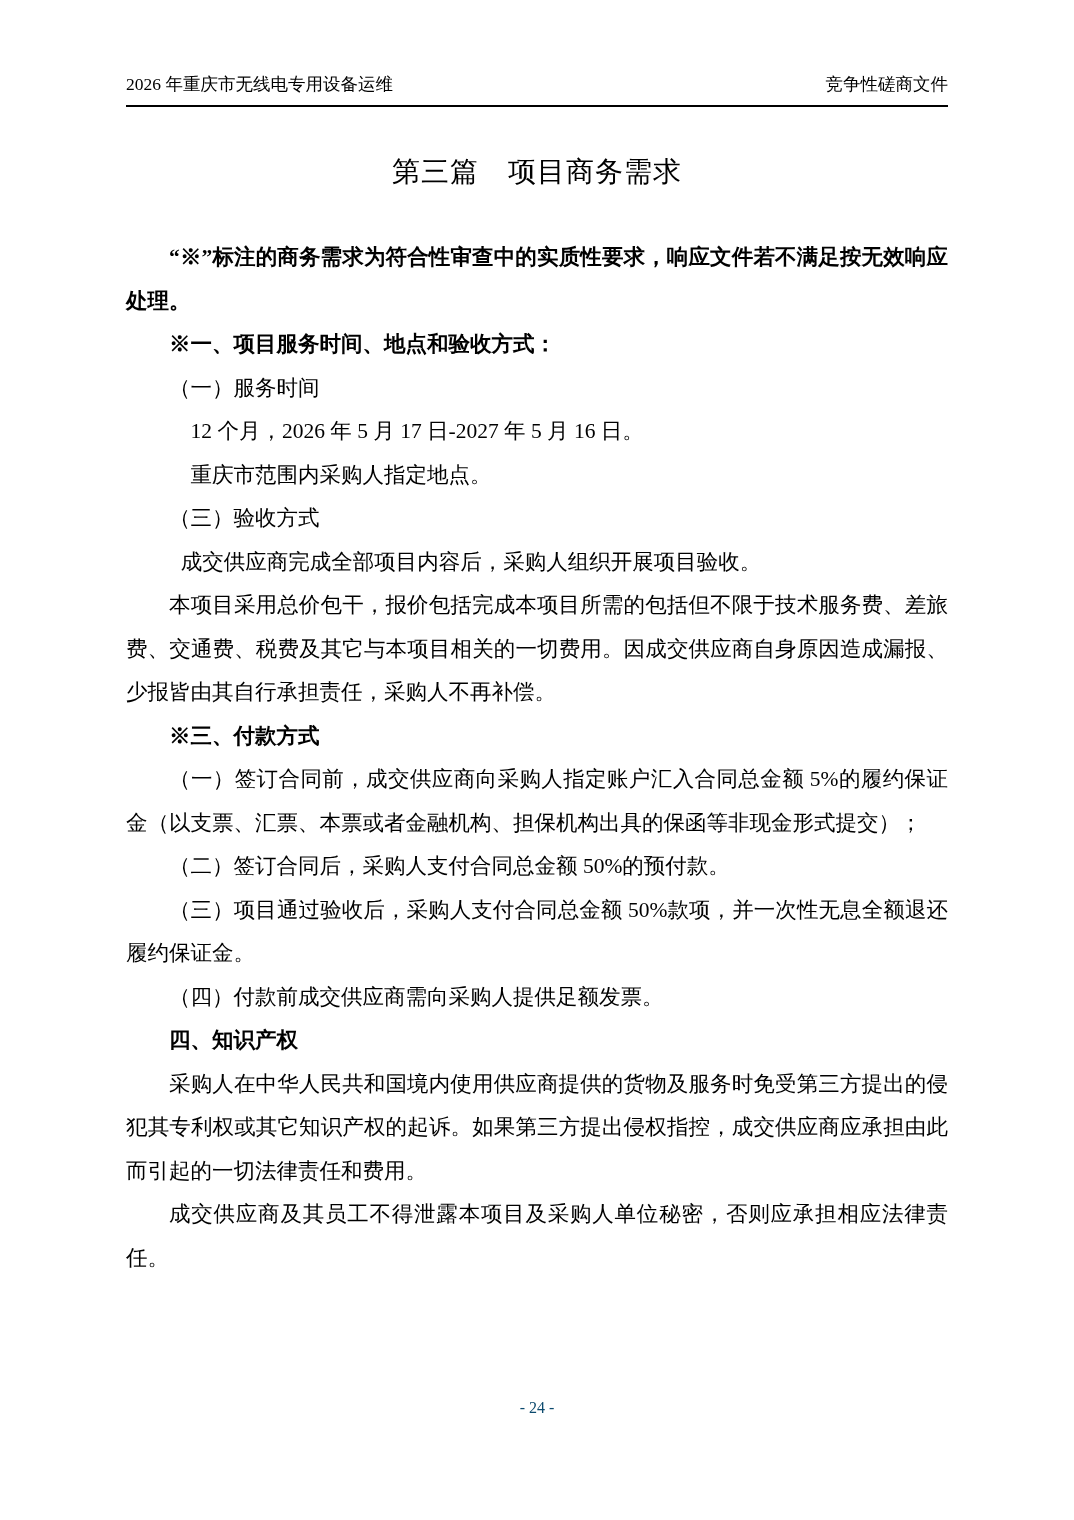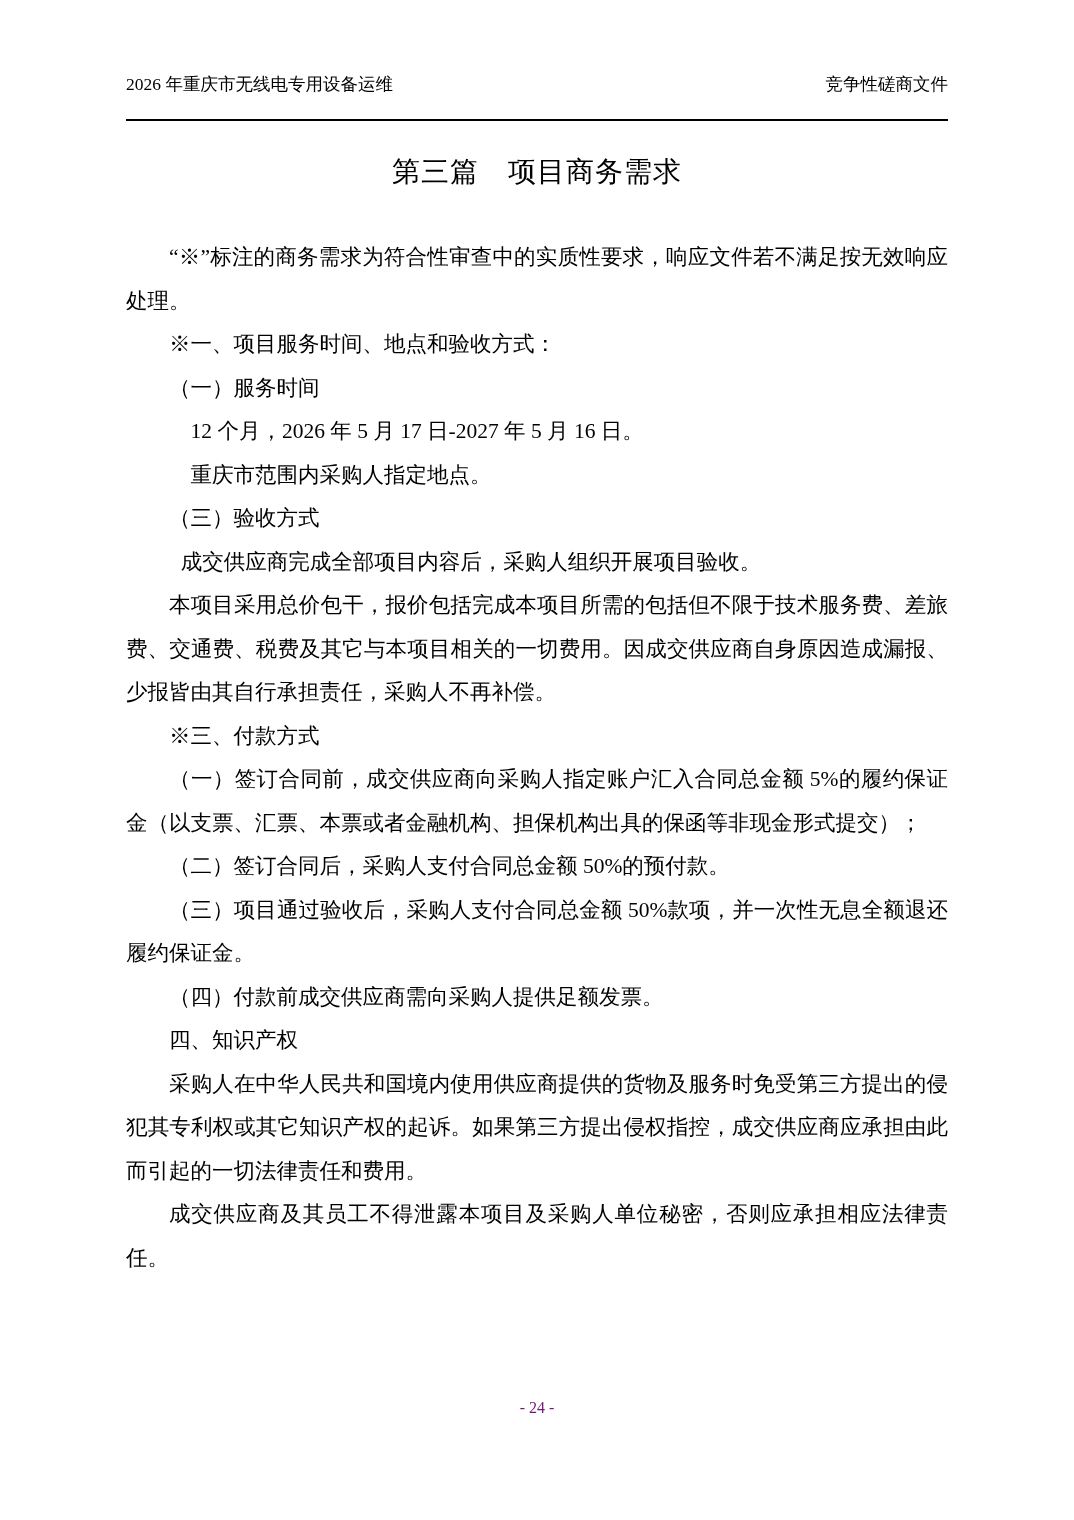--- a/index.html
+++ b/index.html
@@ -17,21 +17,21 @@
   .header {
     position: absolute;
     top: 72px;
     left: 126px;
     right: 126px;
     display: flex;
     justify-content: space-between;
     align-items: flex-end;
     font-size: 17.5px;
     line-height: 24px;
-    padding-bottom: 23px;
+    padding-bottom: 9px;
     border-bottom: 2px solid #000000;
   }
   .doc-title {
     position: absolute;
     top: 150px;
     left: 126px;
     right: 126px;
     text-align: center;
     font-size: 28px;
     font-weight: normal;
@@ -44,33 +44,33 @@
     left: 126px;
     width: 822px;
     font-size: 21.5px;
     line-height: 43.5px;
   }
   .content p {
     margin: 0;
     text-align: justify;
     text-justify: inter-ideograph;
   }
-  .content p.bold { font-weight: normal; }
+  .content p.bold { font-weight: bold; }
   .content p.indent-a { text-indent: 2em; }
   .content p.indent-b { text-indent: 3em; }
   .content p.indent-c { text-indent: 2.55em; }
   .footer {
     position: absolute;
     top: 1396px;
     left: 0;
     width: 100%;
     text-align: center;
     font-size: 16px;
     line-height: 24px;
-    color: #701a75;
+    color: #0c4a6e;
   }
 </style>
 </head>
 <body>
 
 <div class="page">
 
   <div class="header">
     <span>2026 年重庆市无线电专用设备运维</span>
     <span>竞争性磋商文件</span>

